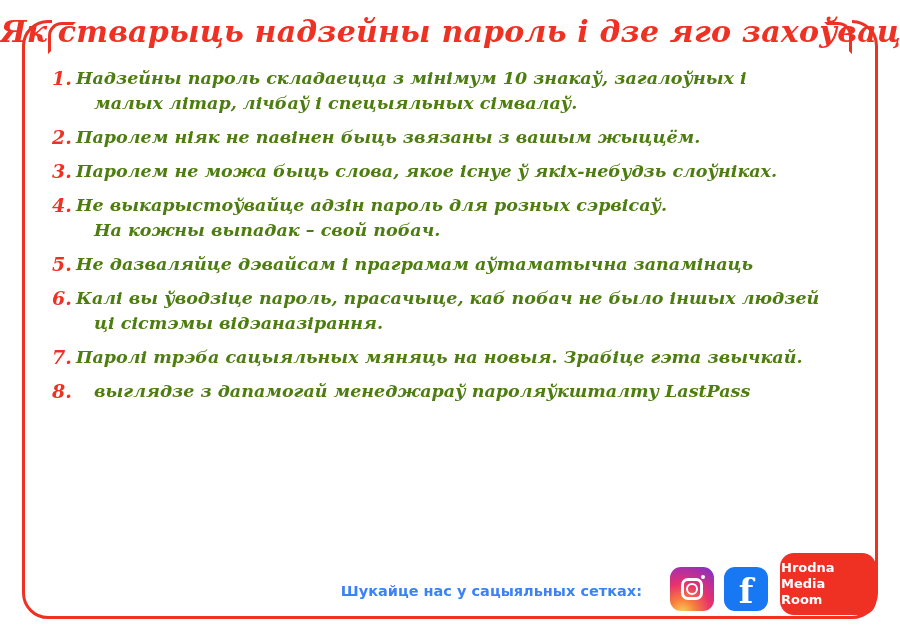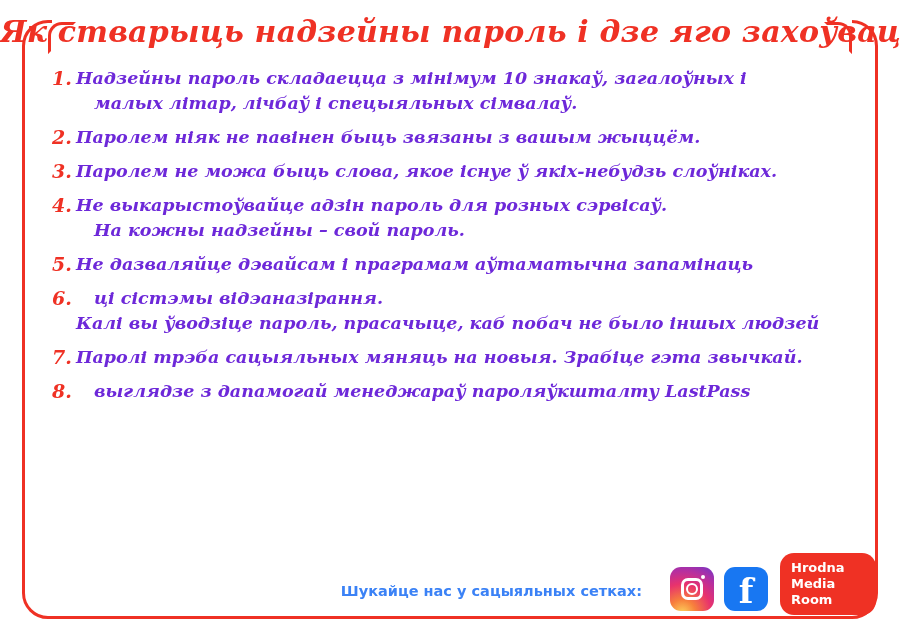--- a/index.html
+++ b/index.html
@@ -98,21 +98,21 @@
   }
   .lines {
     flex: 1 1 auto;
   }
   .line {
     font-family: "DejaVu Serif", serif;
     font-style: italic;
     font-weight: bold;
     font-size: 17.5px;
     line-height: 25px;
-    color: #6d28d9;
+    color: #4d7c0f;
     white-space: nowrap;
   }
   .line.indent {
     padding-left: 18px;
   }
 
   .footer {
     position: absolute;
     left: 0;
     right: 0;
@@ -197,21 +197,21 @@
     right: 24px;
     bottom: -4px;
     width: 96px;
     height: 62px;
     border-radius: 14px;
     background: #ef3124;
     color: #ffffff;
     display: flex;
     flex-direction: column;
     justify-content: center;
-    padding-left: 11px;
+    padding-left: 1px;
     box-sizing: border-box;
   }
   .logo div {
     font-family: "DejaVu Sans", sans-serif;
     font-weight: bold;
     font-size: 13px;
     line-height: 16px;
   }
 </style>
 </head>
@@ -247,36 +247,36 @@
       <div class="num">3.</div>
       <div class="lines">
         <div class="line">Паролем не можа быць слова, якое існуе ў якіх-небудзь слоўніках.</div>
       </div>
     </div>
 
     <div class="item">
       <div class="num">4.</div>
       <div class="lines">
         <div class="line">Не выкарыстоўвайце адзін пароль для розных сэрвісаў.</div>
-        <div class="line indent">На кожны надзейны – свой пароль.</div>
+        <div class="line indent">На кожны выпадак – свой побач.</div>
       </div>
     </div>
 
     <div class="item">
       <div class="num">5.</div>
       <div class="lines">
         <div class="line">Не дазваляйце дэвайсам і праграмам аўтаматычна запамінаць</div>
       </div>
     </div>
 
     <div class="item">
       <div class="num">6.</div>
       <div class="lines">
+        <div class="line">Калі вы ўводзіце пароль, прасачыце, каб побач не было іншых людзей</div>
         <div class="line indent">ці сістэмы відэаназірання.</div>
-        <div class="line">Калі вы ўводзіце пароль, прасачыце, каб побач не было іншых людзей</div>
       </div>
     </div>
 
     <div class="item">
       <div class="num">7.</div>
       <div class="lines">
         <div class="line">Паролі трэба сацыяльных мяняць на новыя. Зрабіце гэта звычкай.</div>
       </div>
     </div>
 

